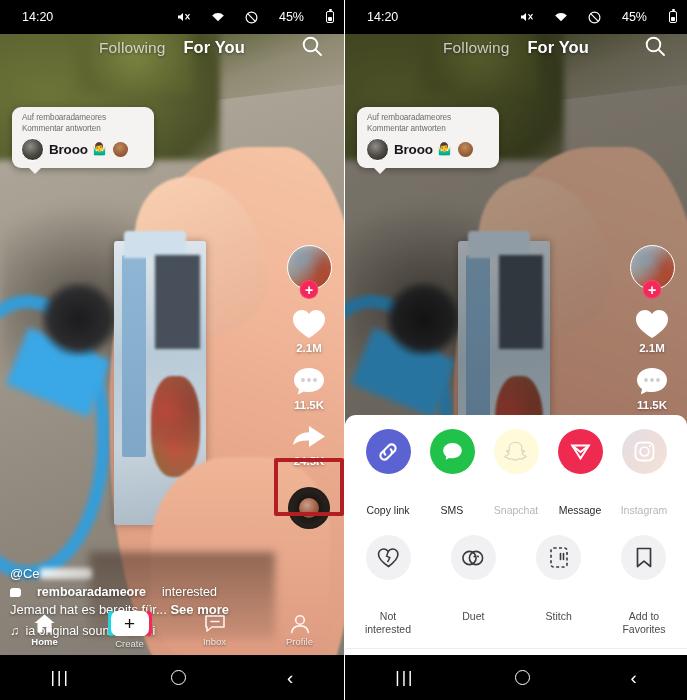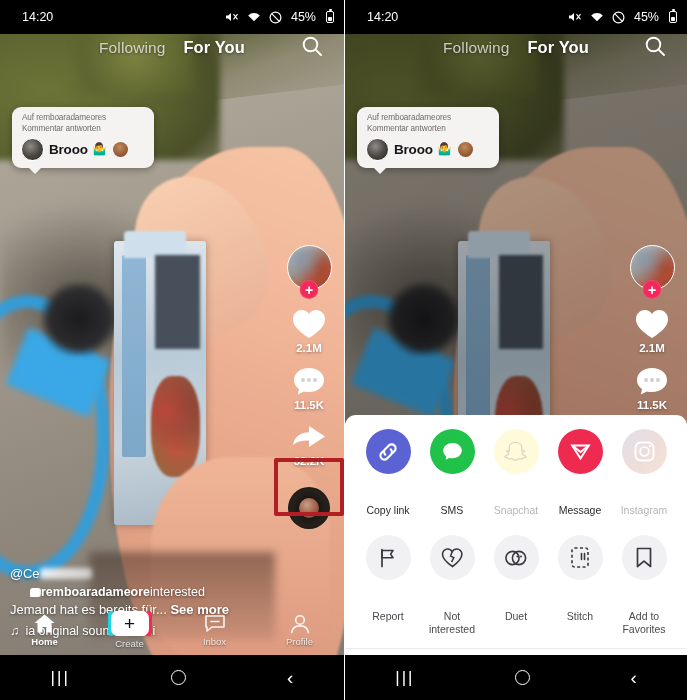--- a/index.html
+++ b/index.html
@@ -19,21 +19,21 @@
   .phone.right { width: 343px; border-left: 1px solid #ffffff; }
 
   
   .statusbar {
     position: absolute; top: 0; left: 0; right: 0; height: 34px;
     background: #000; color: #fff;
     display: flex; align-items: center; justify-content: space-between;
     padding: 0 10px 0 22px;
     font-size: 12.5px; z-index: 40;
   }
-  .sb-icons { display: flex; align-items: center; gap: 8px; font-size: 11px; }
+  .sb-icons { display: flex; align-items: center; gap: 20px; font-size: 11px; }
   .sb-icons svg { display: block; }
   .sb-pct { font-size: 12.5px; margin-left: 1px; }
   .batt {
     width: 8px; height: 12px; border: 1.3px solid #fff; border-radius: 2px;
     position: relative; margin-left: 2px;
   }
   .batt:before {
     content: ""; position: absolute; top: -3px; left: 1.6px;
     width: 3.2px; height: 2px; background: #fff; border-radius: 1px;
   }
@@ -242,21 +242,21 @@
     position: absolute; left: 10px; bottom: 62px; width: 256px;
     z-index: 21; color: #fff; text-shadow: 0 1px 3px rgba(0,0,0,.55);
   }
   .cap-user { font-size: 13px; font-weight: normal; margin-bottom: 4px; letter-spacing: -.2px; }
   .cap-blur {
     display: inline-block; width: 52px; height: 11px; vertical-align: -1px;
     margin-left: 1px; border-radius: 3px;
     background: linear-gradient(90deg, rgba(255,255,255,.85), rgba(235,235,235,.7));
     filter: blur(2.5px);
   }
-  .cap-reply { font-size: 12.5px; display: flex; align-items: center; gap: 0; margin-bottom: 2px; margin-left: 20px; }
+  .cap-reply { font-size: 12.5px; display: flex; align-items: center; gap: 16px; margin-bottom: 2px; }
   .cap-chip {
     width: 11px; height: 9px; border-radius: 3px 3px 3px 1px;
     background: #fff; flex: none;
   }
   .cap-reply-b { font-weight: bold; }
   .cap-text { font-size: 13px; line-height: 1.35; margin-bottom: 5px; }
   .cap-more { font-weight: bold; }
   .cap-music { font-size: 12.5px; display: flex; align-items: center; gap: 6px; }
 
   
@@ -434,21 +434,21 @@
             <circle cx="11" cy="14" r="1.9" fill="#cfcfcf"></circle>
             <circle cx="17" cy="14" r="1.9" fill="#cfcfcf"></circle>
             <circle cx="23" cy="14" r="1.9" fill="#cfcfcf"></circle>
           </svg>
         <div class="rail-count">11.5K</div>
       </div>
       <div class="rail-item">
         <svg width="36" height="30" viewBox="0 0 36 30">
             <path d="M2 22c1.5-9 8-12.5 16-12.8V3l16 10.5L18 24v-6.4C11 17.4 5.6 18.6 2 22z" fill="#fff"></path>
           </svg>
-        <div class="rail-count">32.2K</div>
+        <div class="rail-count">24.5K</div>
       </div>
       <div class="rail-disc"></div>
     </div>
 
     <div class="highlight-box" style="left:274px; top:458px; width:70px; height:58px;"></div>
 
     <div class="caption">
       <div class="cap-user">
         <span>@Ce</span><span class="cap-blur"></span>
       </div>
@@ -646,29 +646,20 @@
                 <circle cx="18" cy="7" r="1.2" fill="#fff"></circle>
               </svg>
           </div>
           <div class="share-label">Instagram</div>
         </div>
       </div>
 
       <div class="sheet-row second">
         <div class="share-item">
           <div class="action-circle">
-            <svg width="22" height="22" viewBox="0 0 22 22">
-                <path d="M5 2.5v17" stroke="#3a3a3e" stroke-width="1.7" stroke-linecap="round"></path>
-                <path d="M5 3.5h11l-2.4 3.6L16 10.7H5z" fill="none" stroke="#3a3a3e" stroke-width="1.6" stroke-linejoin="round"></path>
-              </svg>
-          </div>
-          <div class="action-label">Report</div>
-        </div>
-        <div class="share-item">
-          <div class="action-circle">
             <svg width="23" height="22" viewBox="0 0 23 22">
                 <path d="M11.5 19.5C4.8 15 1.5 11.3 1.5 7.3c0-3 2.3-5.3 5.1-5.3 1.9 0 3.6 1 4.6 2.6 1-1.6 2.7-2.6 4.6-2.6 2.8 0 5.1 2.3 5.1 5.3 0 4-3.3 7.7-9.4 12.2z" fill="none" stroke="#3a3a3e" stroke-width="1.6"></path>
                 <path d="M11.2 4.6 9.6 9.1l3.2 1.6-2.2 4.4" fill="none" stroke="#3a3a3e" stroke-width="1.5"></path>
               </svg>
           </div>
           <div class="action-label">Not interested</div>
         </div>
         <div class="share-item">
           <div class="action-circle">
             <svg width="24" height="20" viewBox="0 0 24 20">

